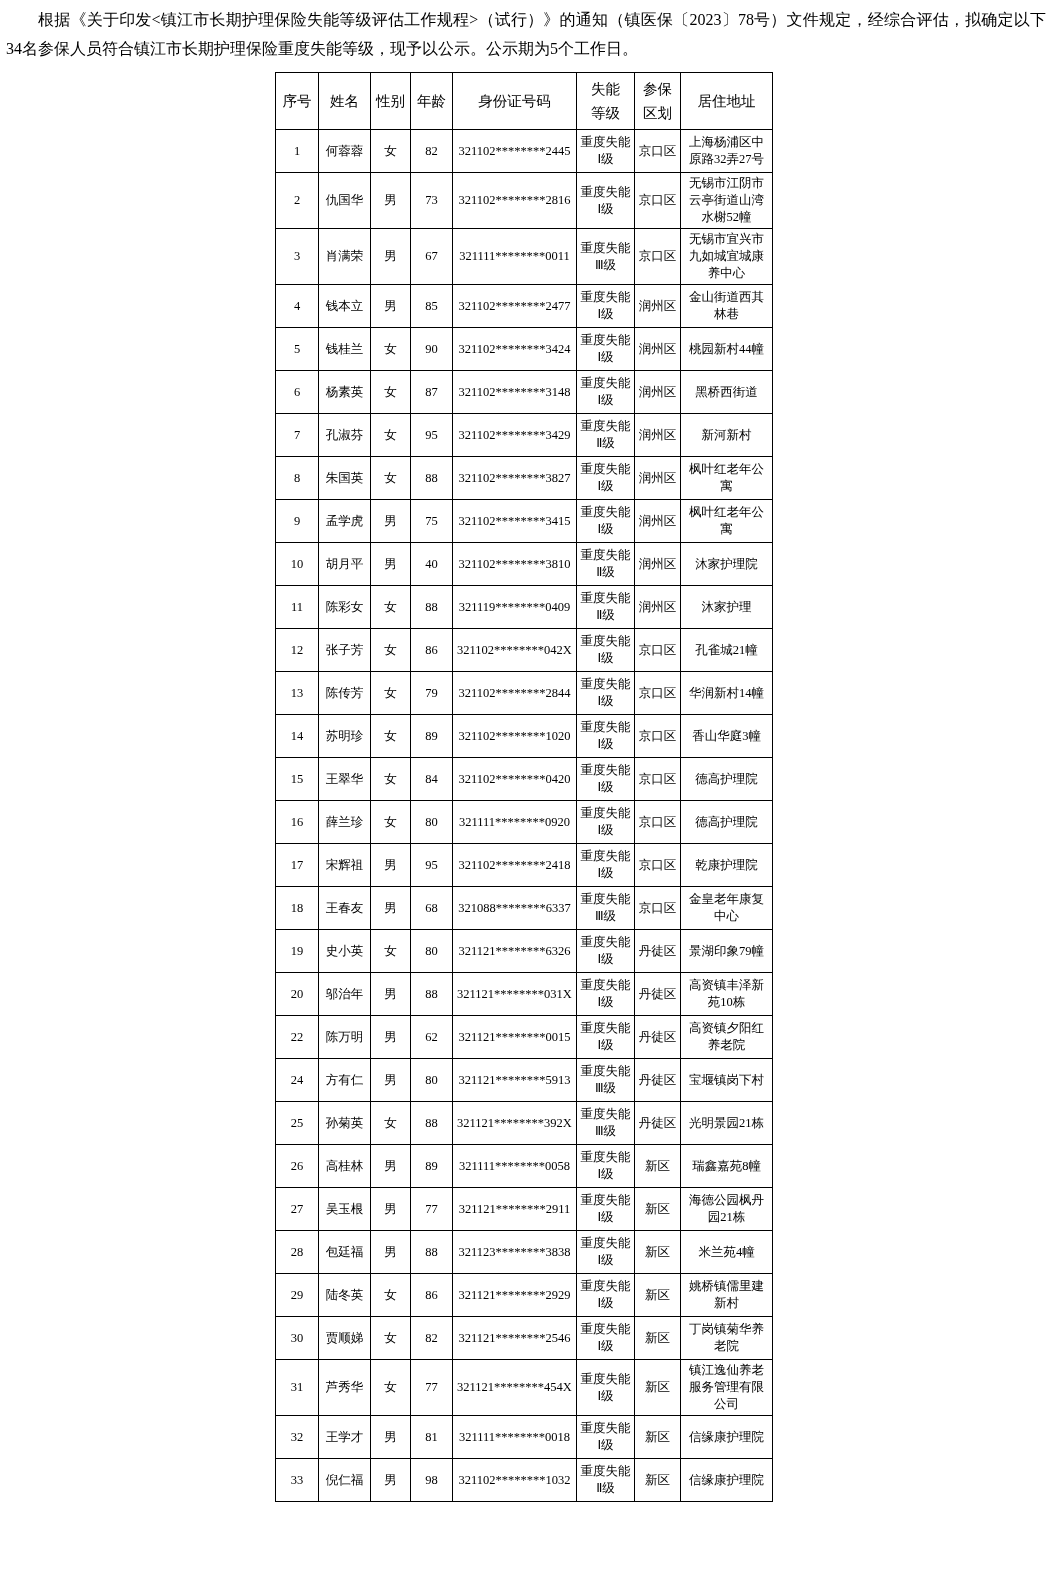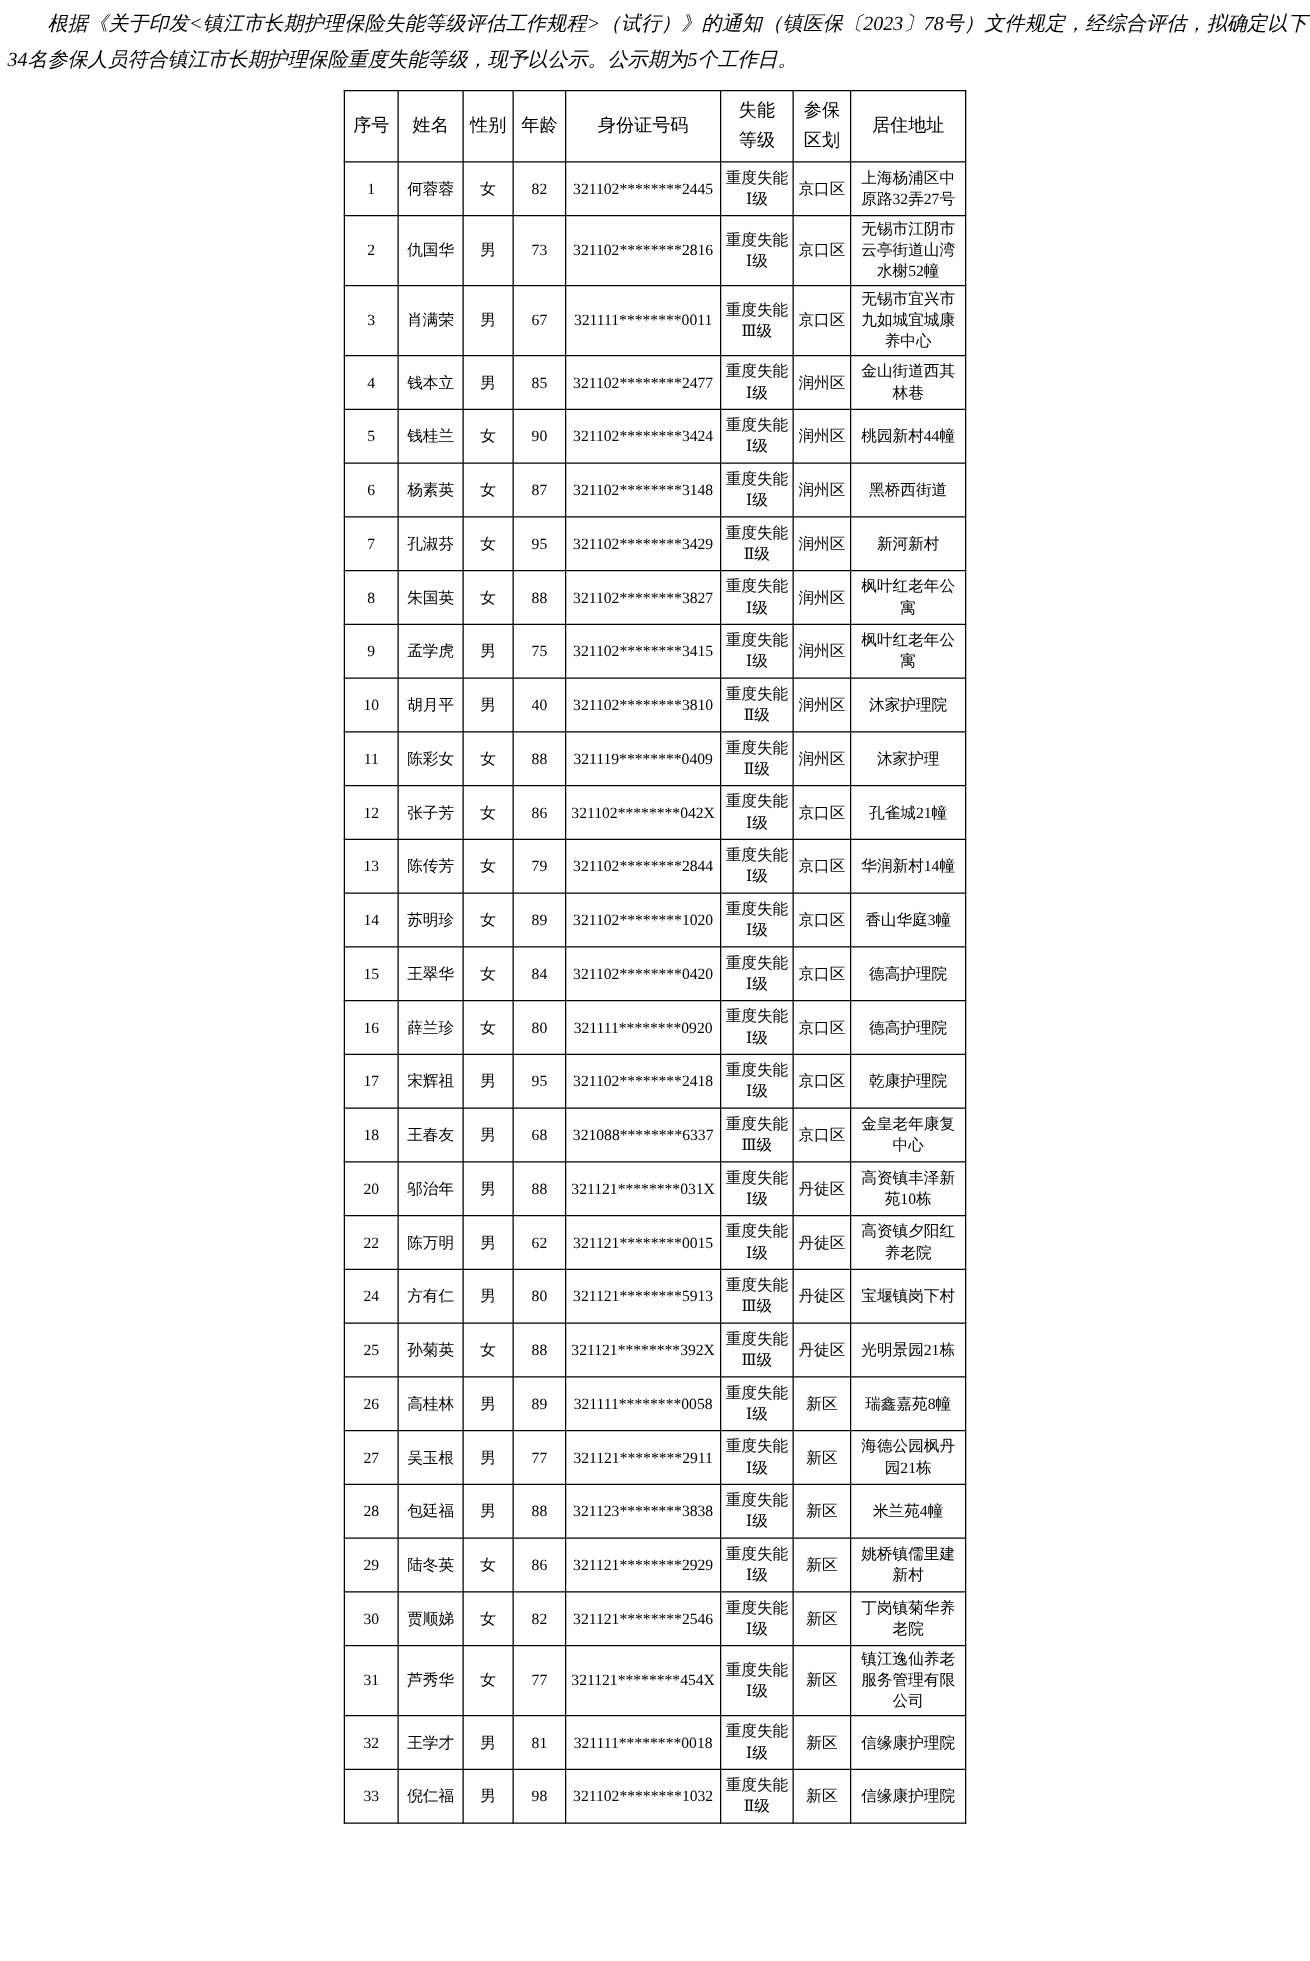--- a/index.html
+++ b/index.html
@@ -14,21 +14,20 @@
     min-height: 1569px;
     background: #ffffff;
   }
   .notice {
     font-size: 16px;
     line-height: 29px;
     margin: 0;
     padding: 5px 2px 6px 6px;
     text-indent: 2em;
     text-align: justify;
-    font-style: italic;
   }
   table.roster {
     border-collapse: collapse;
     table-layout: fixed;
     margin: 3px auto 0 auto;
   }
   table.roster th, table.roster td {
     border: 1px solid #000000;
     text-align: center;
     vertical-align: middle;
@@ -41,21 +40,21 @@
     font-size: 14.5px;
     height: 52px;
     line-height: 24px;
     white-space: pre-line;
   }
   table.roster td {
     font-size: 12.5px;
     height: 38px;
     line-height: 17px;
   }
-  td.level-cell { white-space: pre-line; }
+  td.level-cell { white-space: pre-line; font-family: Liberation Serif, serif; }
   col.c-no   { width: 43px; }
   col.c-name { width: 52px; }
   col.c-sex  { width: 40px; }
   col.c-age  { width: 42px; }
   col.c-id   { width: 124px; }
   col.c-lvl  { width: 58px; }
   col.c-dist { width: 46px; }
   col.c-addr { width: 92px; }
 </style>
 </head>
@@ -283,20 +282,31 @@
       <td>王春友</td>
       <td>男</td>
       <td>68</td>
       <td>321088********6337</td>
       <td class="level-cell">重度失能
 Ⅲ级</td>
       <td>京口区</td>
       <td>金皇老年康复中心</td>
     </tr>
         <tr>
+      <td>19</td>
+      <td>史小英</td>
+      <td>女</td>
+      <td>80</td>
+      <td>321121********6326</td>
+      <td class="level-cell">重度失能
+Ⅰ级</td>
+      <td>丹徒区</td>
+      <td>景湖印象79幢</td>
+    </tr>
+        <tr>
       <td>20</td>
       <td>邬治年</td>
       <td>男</td>
       <td>88</td>
       <td>321121********031X</td>
       <td class="level-cell">重度失能
 Ⅰ级</td>
       <td>丹徒区</td>
       <td>高资镇丰泽新苑10栋</td>
     </tr>

